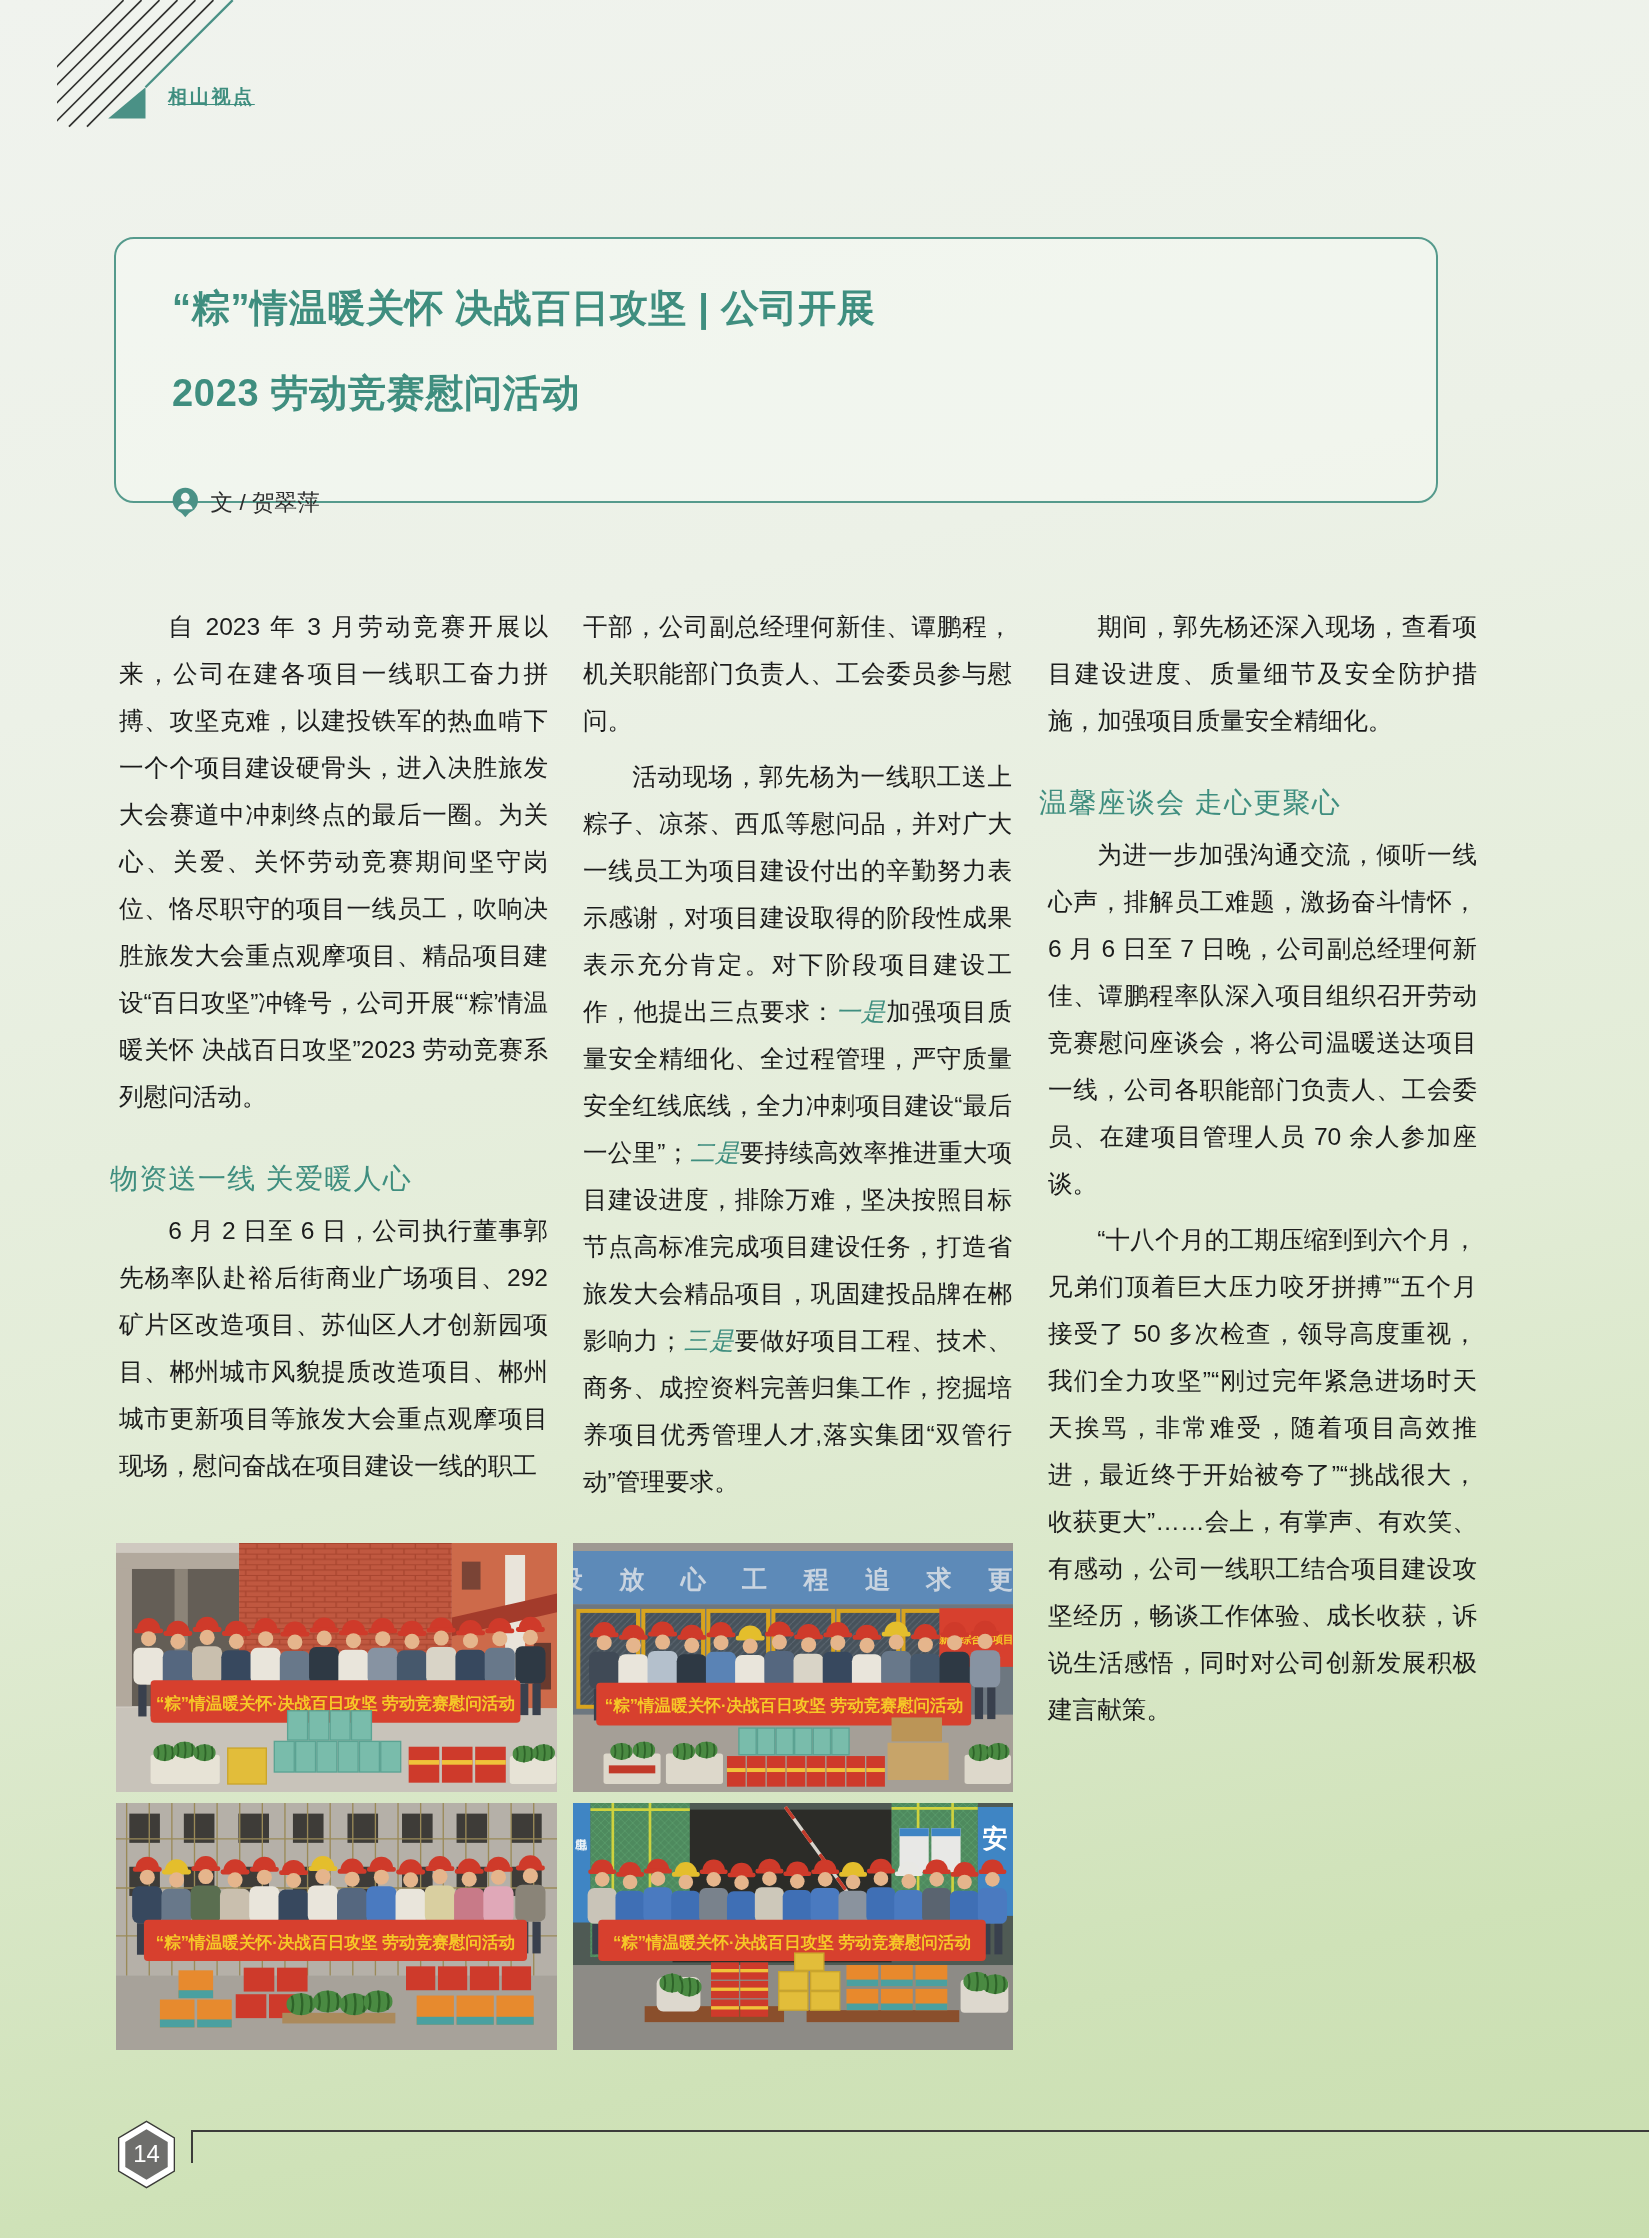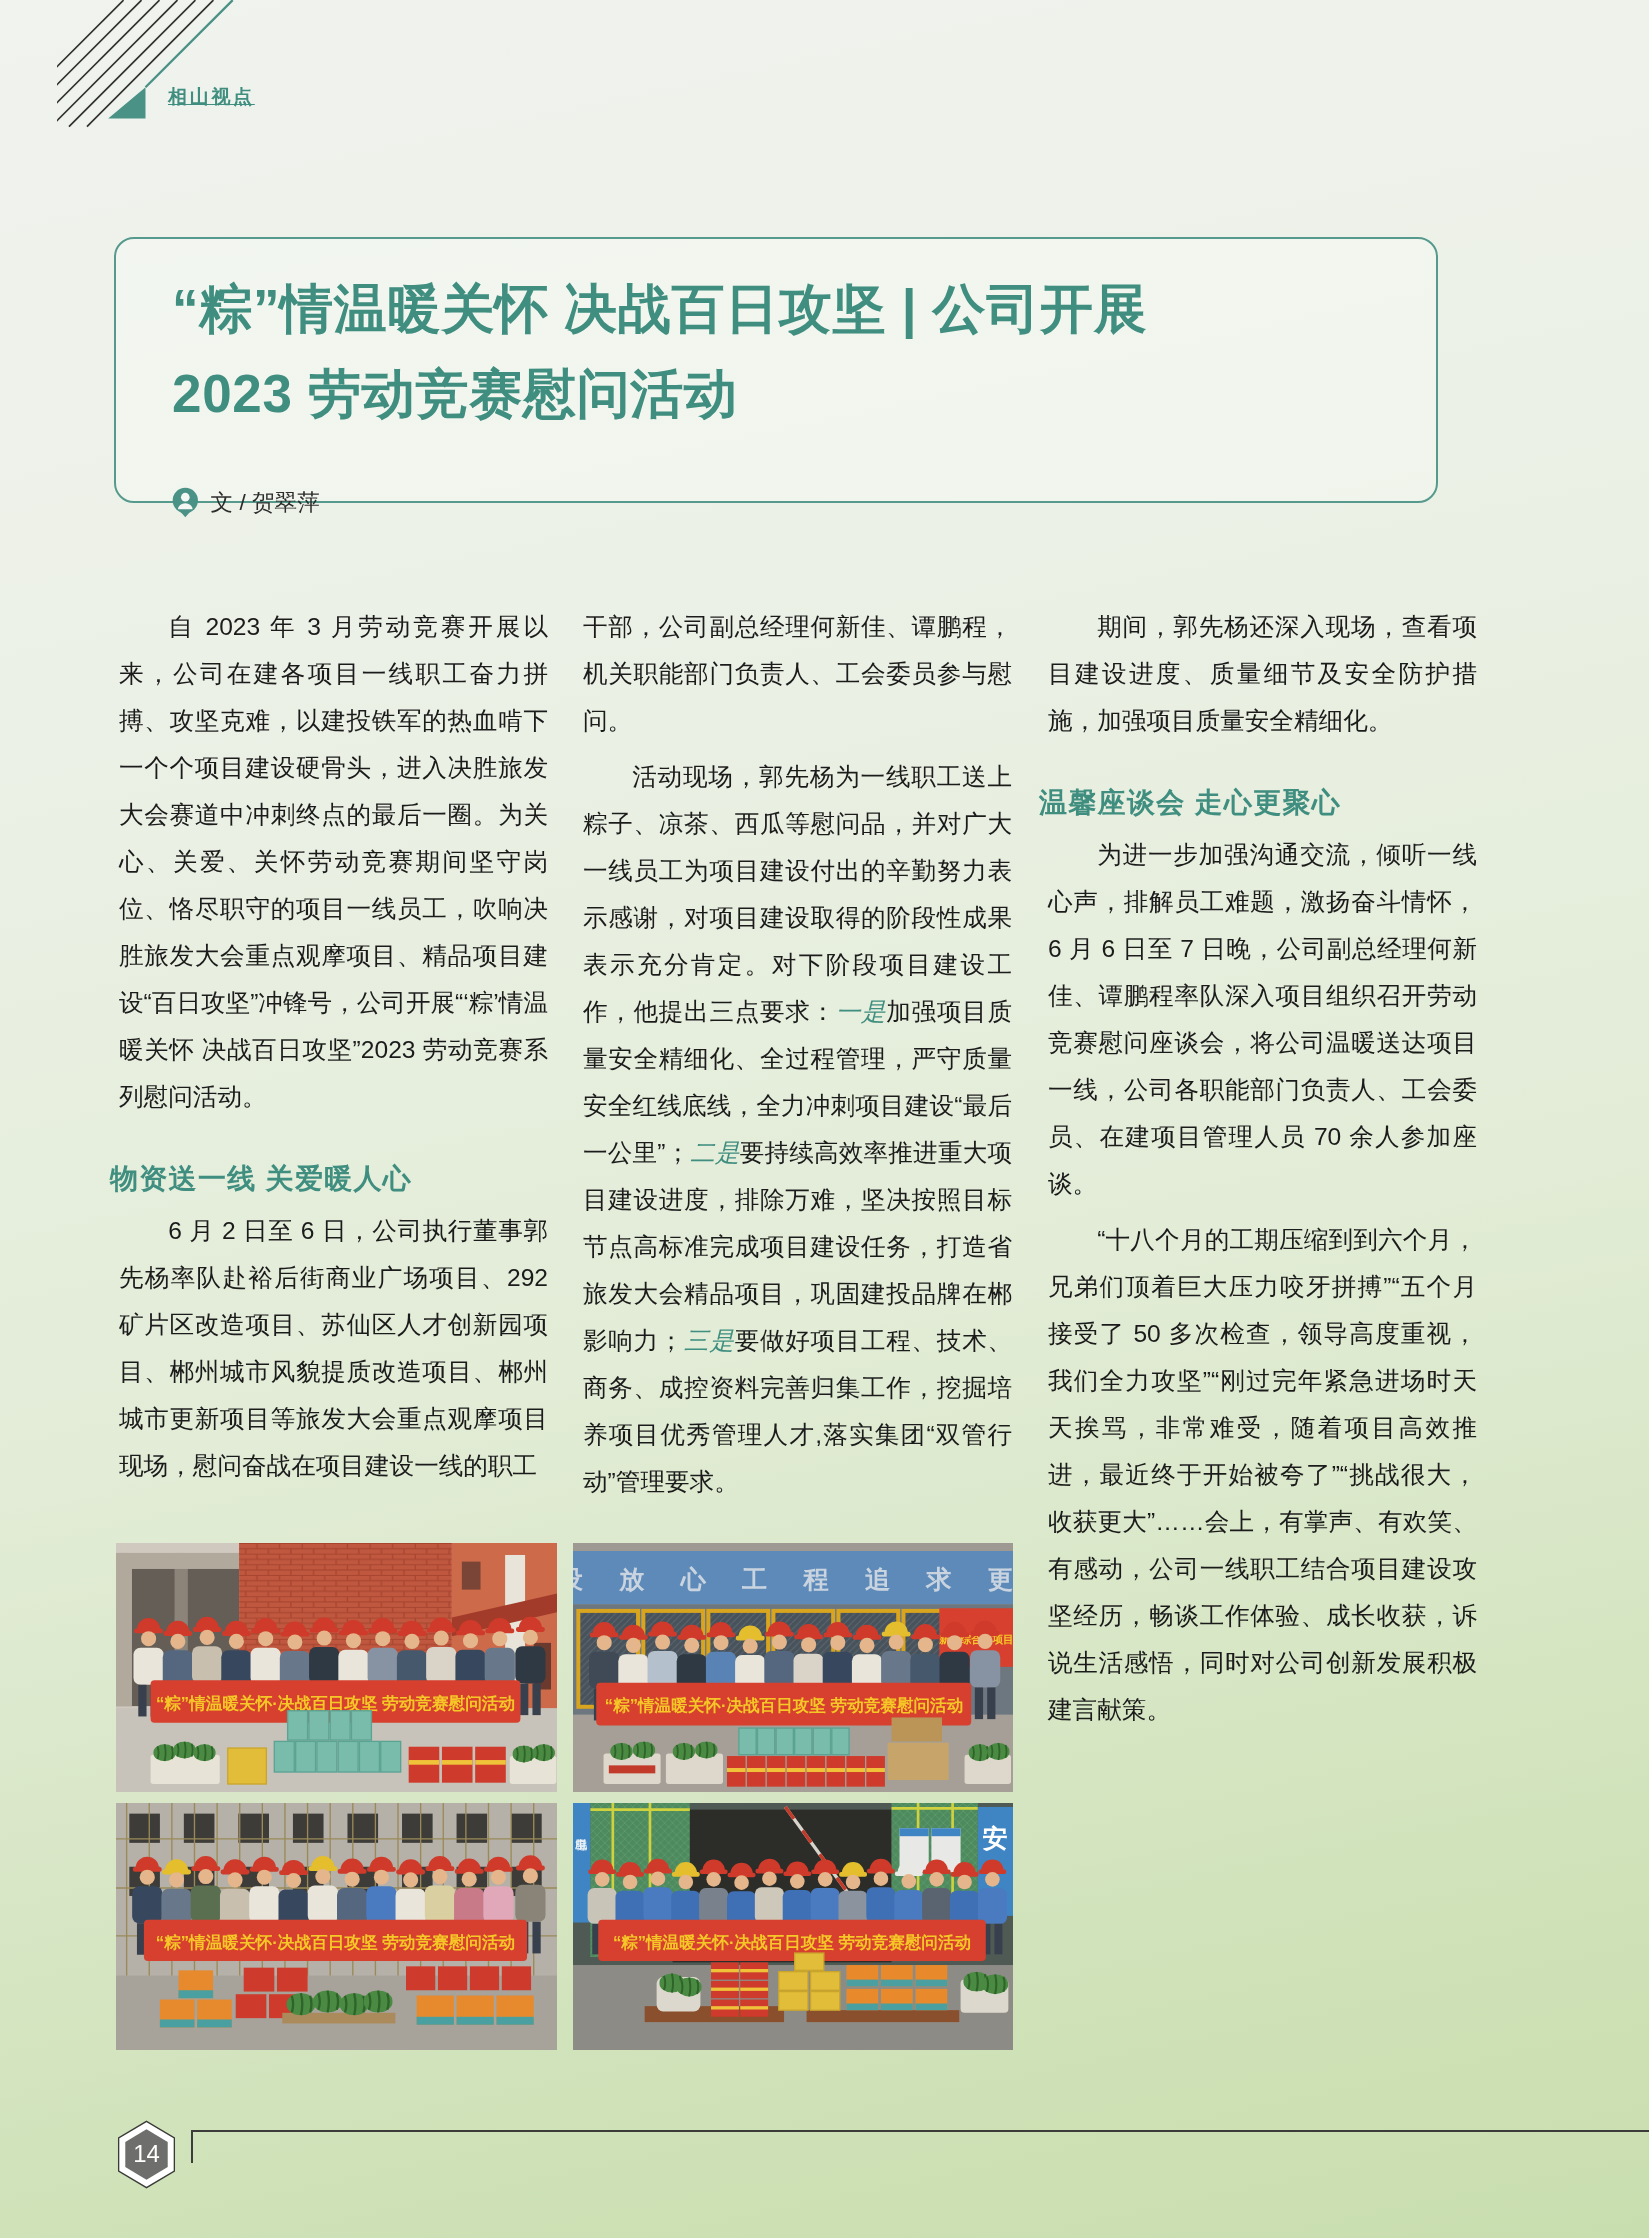--- a/index.html
+++ b/index.html
@@ -13,32 +13,32 @@
   .masthead{
     position:absolute;left:168px;top:84px;font-size:19px;font-weight:bold;
     color:#3f8e7f;letter-spacing:2.7px;text-decoration:underline;
   }
   
   .title-card{
     position:absolute;left:114px;top:237px;width:1324px;height:266px;
     border:2.7px solid #559a8c;border-radius:20px;background:rgba(253,255,253,.30);
     box-sizing:border-box;
   }
-  .title{margin:0;padding:26.6px 26.6px 0 56px;font-size:53px;line-height:85px;font-weight:bold;color:#3f8e7f;letter-spacing:0.7px;}
+  .title{margin:0;padding:26.6px 26.6px 0 56px;font-size:38px;line-height:85px;font-weight:bold;color:#3f8e7f;letter-spacing:0.7px;}
   .title .tline{display:block;white-space:nowrap;}
   .byline{position:absolute;left:56px;top:209px;display:flex;align-items:center;gap:12px;font-size:22.6px;color:#2c2c2c;margin-top:39px;}
   
   .col{position:absolute;top:594px;width:447px;font-size:24.6px;line-height:47px;text-align:justify;color:#1b1b1b;}
   .col1{left:110px;}
   .col2{left:574px;}
   .col3{left:1039px;}
   .col p{margin:9px;}
   .indent{text-indent:2em;}
   .teal{color:#3f8e7f;font-style:italic;}
-  .subhead{margin:39px 0 6.6px 0;font-size:28px;line-height:39px;font-weight:bold;color:#3f8e7f;letter-spacing:1.3px;}
+  .subhead{margin:39px 0 6.6px 0;font-size:28px;line-height:39px;font-weight:normal;color:#3f8e7f;letter-spacing:1.3px;}
   
   .photo{position:absolute;display:block;}
   .p1{left:116px;top:1543px;}
   .p2{left:573px;top:1543px;}
   .p3{left:116px;top:1803px;}
   .p4{left:573px;top:1803px;}
   
   .page-badge{position:absolute;left:116px;top:2120px;}
   .footer-rule{
     position:absolute;left:191px;top:2130px;width:1458px;height:33px;

